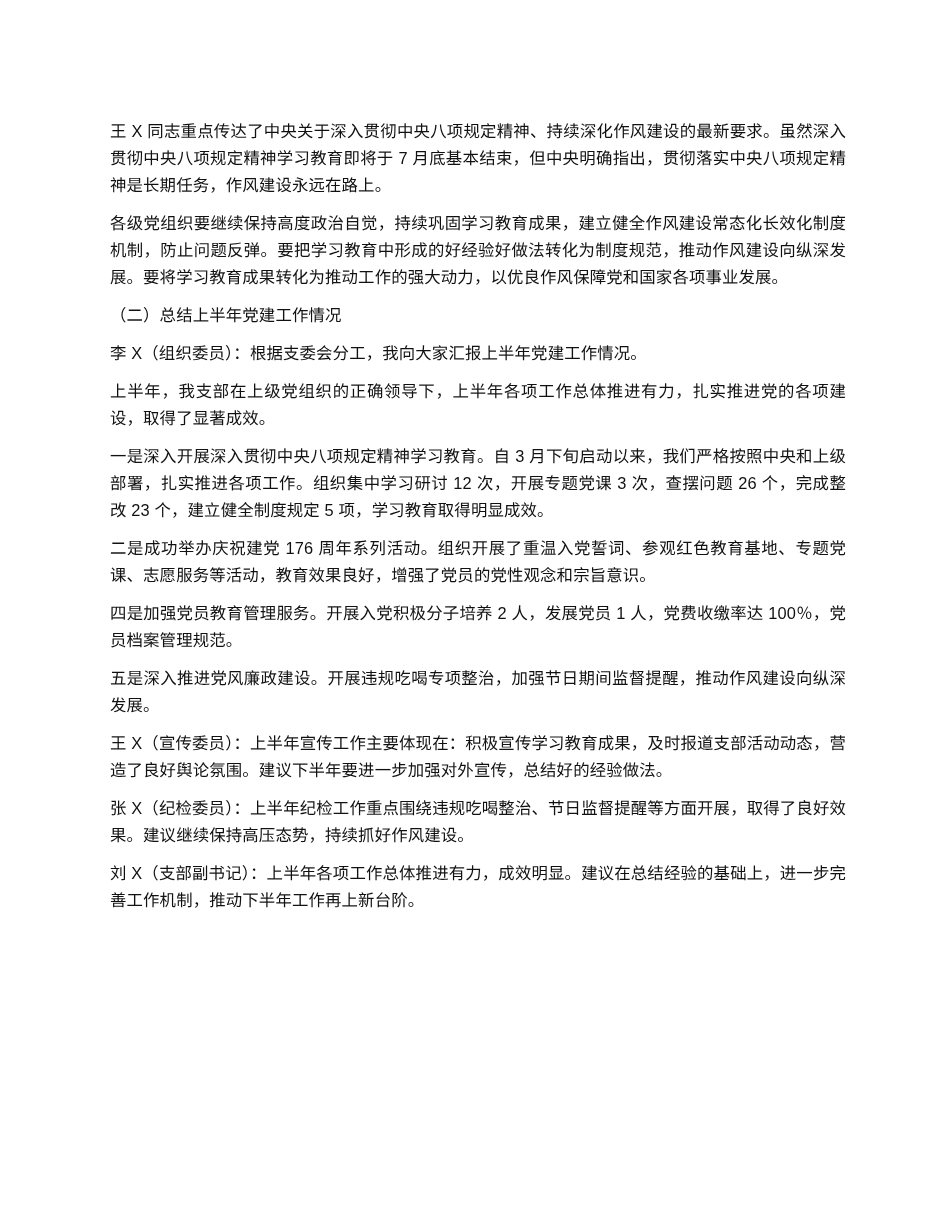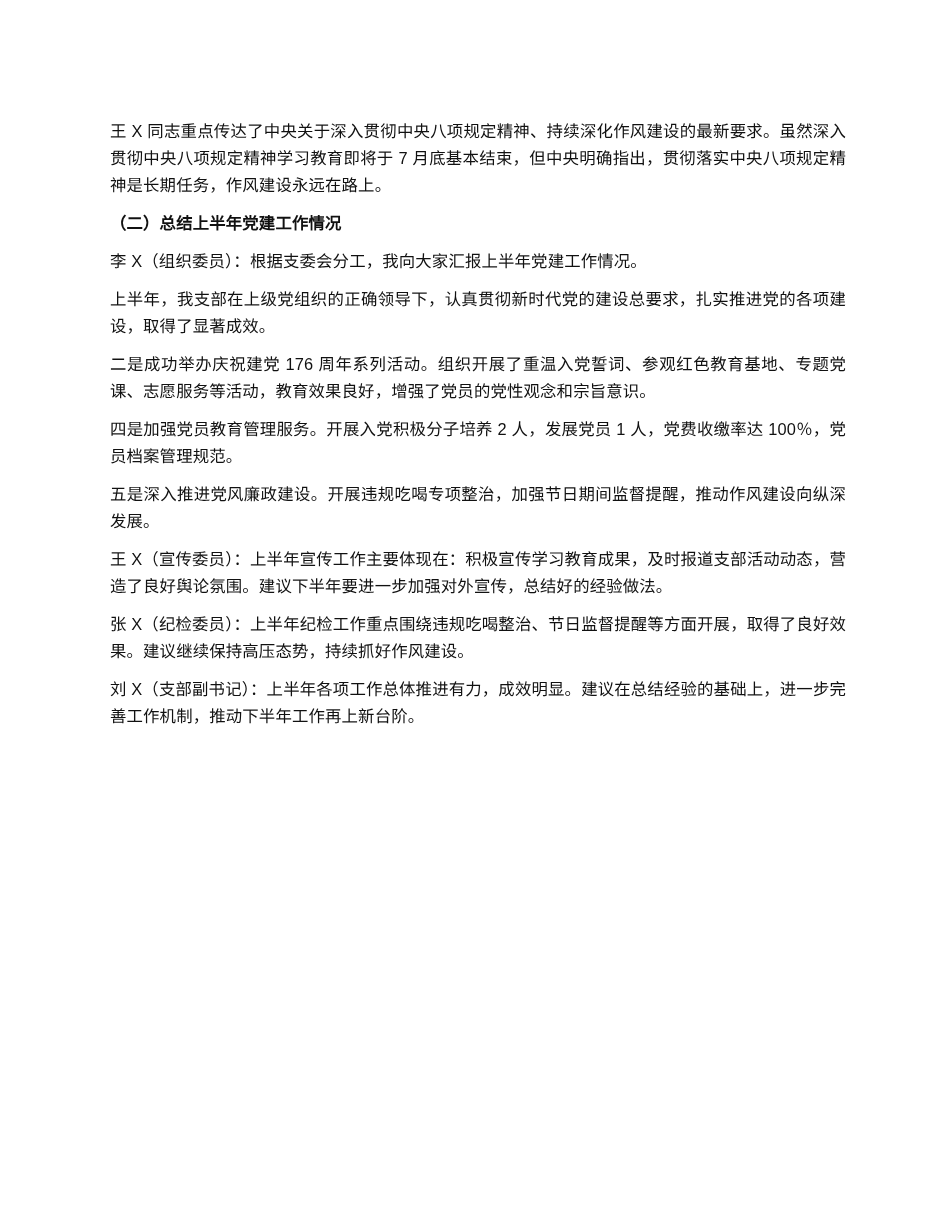--- a/index.html
+++ b/index.html
@@ -38,38 +38,40 @@
   p.para:last-child {
     margin-bottom: 0;
   }
   p.heading {
     margin: 0 0 11px 0;
     padding: 0;
     font-size: 16.4px;
     line-height: 27px;
     letter-spacing: 0.15px;
     color: #111111;
-    font-weight: bold;
+    font-weight: normal;
   }
 </style>
 </head>
 <body>
 
 <div class="page">
   <div class="doc-body">
 
     <p class="para">王 X 同志重点传达了中央关于深入贯彻中央八项规定精神、持续深化作风建设的最新要求。虽然深入贯彻中央八项规定精神学习教育即将于 7 月底基本结束，但中央明确指出，贯彻落实中央八项规定精神是长期任务，作风建设永远在路上。</p>
 
+    <p class="para">各级党组织要继续保持高度政治自觉，持续巩固学习教育成果，建立健全作风建设常态化长效化制度机制，防止问题反弹。要把学习教育中形成的好经验好做法转化为制度规范，推动作风建设向纵深发展。要将学习教育成果转化为推动工作的强大动力，以优良作风保障党和国家各项事业发展。</p>
 
     <p class="heading">（二）总结上半年党建工作情况</p>
 
     <p class="para">李 X（组织委员）：根据支委会分工，我向大家汇报上半年党建工作情况。</p>
 
-    <p class="para">上半年，我支部在上级党组织的正确领导下，认真贯彻新时代党的建设总要求，扎实推进党的各项建设，取得了显著成效。</p>
+    <p class="para">上半年，我支部在上级党组织的正确领导下，上半年各项工作总体推进有力，扎实推进党的各项建设，取得了显著成效。</p>
 
+    <p class="para">一是深入开展深入贯彻中央八项规定精神学习教育。自 3 月下旬启动以来，我们严格按照中央和上级部署，扎实推进各项工作。组织集中学习研讨 12 次，开展专题党课 3 次，查摆问题 26 个，完成整改 23 个，建立健全制度规定 5 项，学习教育取得明显成效。</p>
 
     <p class="para">二是成功举办庆祝建党 176 周年系列活动。组织开展了重温入党誓词、参观红色教育基地、专题党课、志愿服务等活动，教育效果良好，增强了党员的党性观念和宗旨意识。</p>
 
 
     <p class="para">四是加强党员教育管理服务。开展入党积极分子培养 2 人，发展党员 1 人，党费收缴率达 100％，党员档案管理规范。</p>
 
     <p class="para">五是深入推进党风廉政建设。开展违规吃喝专项整治，加强节日期间监督提醒，推动作风建设向纵深发展。</p>
 
 
     <p class="para">王 X（宣传委员）：上半年宣传工作主要体现在：积极宣传学习教育成果，及时报道支部活动动态，营造了良好舆论氛围。建议下半年要进一步加强对外宣传，总结好的经验做法。</p>

